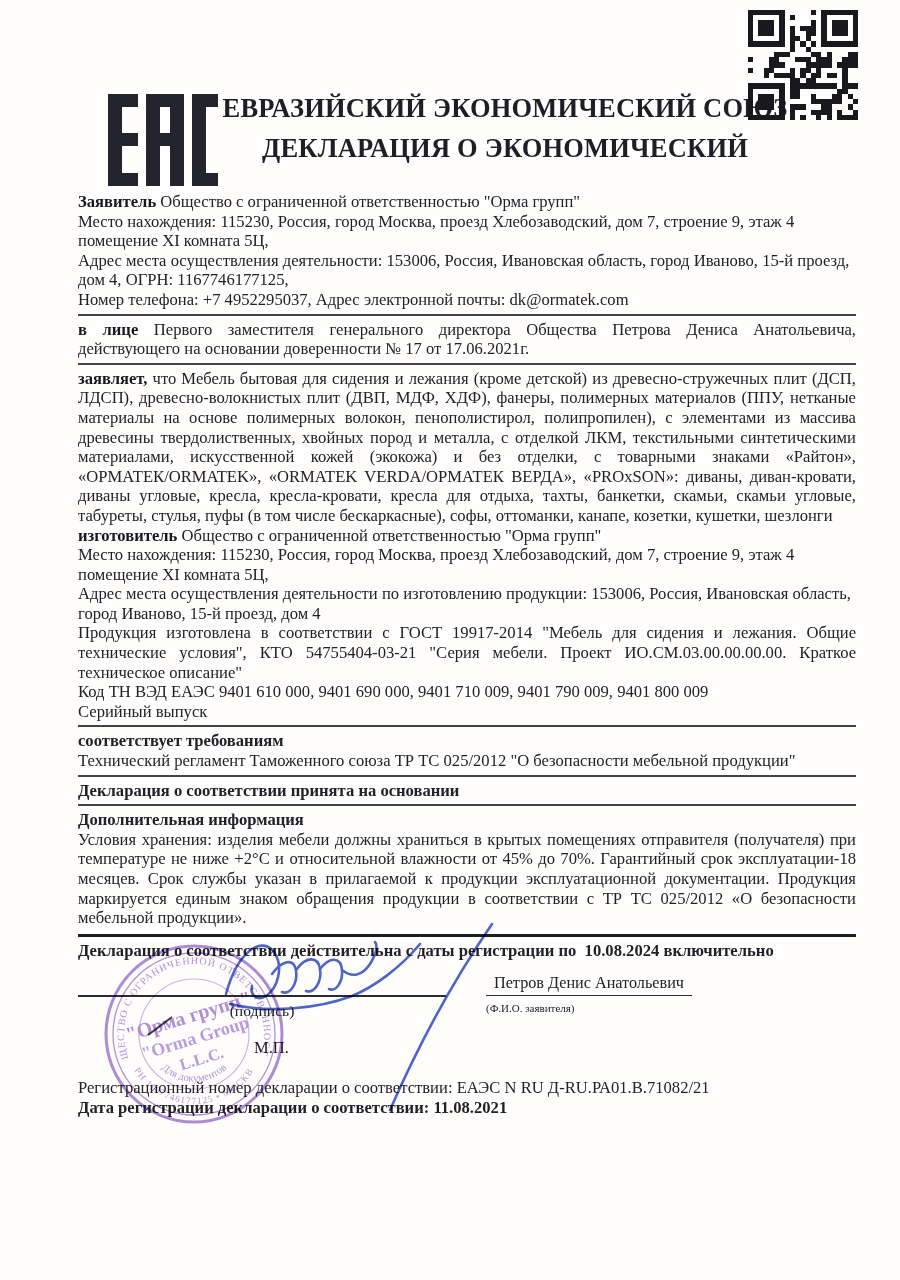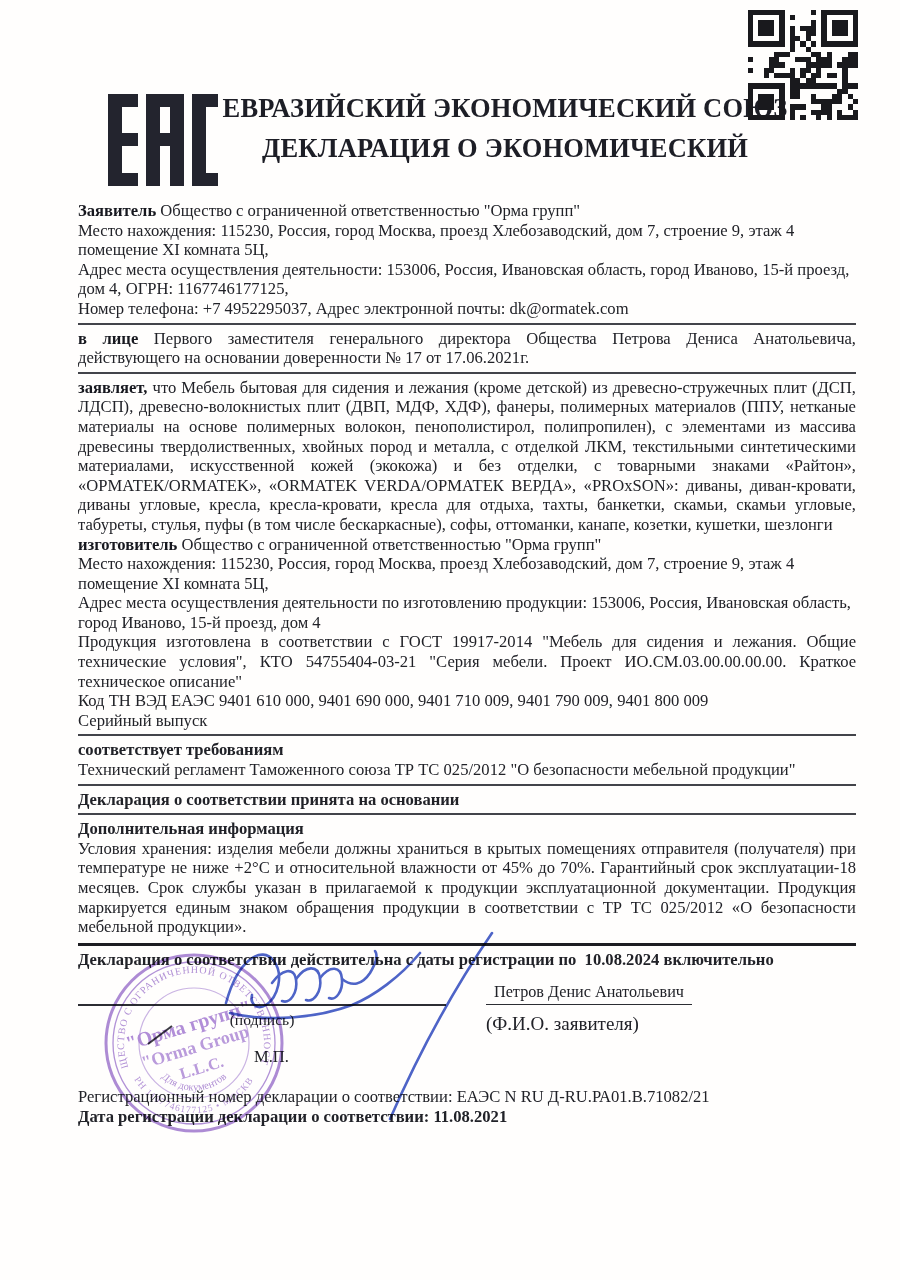--- a/index.html
+++ b/index.html
@@ -4,35 +4,35 @@
 <style>
   html,body{margin:0;padding:0;background:#e8e8e8;}
   .page{position:relative;width:900px;height:1280px;background:#fffefd;overflow:hidden;
         font-family:"Liberation Serif","DejaVu Serif",serif;color:#212228;}
   
   .eac-logo{position:absolute;left:108px;top:92px;width:110px;height:96px;}
   .titles{position:absolute;left:185px;top:88px;width:640px;text-align:center;
           font-weight:bold;font-size:26.5px;line-height:40px;color:#1d1e26;letter-spacing:.2px;}
   .qr{position:absolute;left:748px;top:10px;width:110px;height:110px;}
   
-  .content{position:absolute;left:78px;top:201px;width:778px;font-size:16.6px;line-height:19.6px;}
+  .content{position:absolute;left:78px;top:192px;width:778px;font-size:16.6px;line-height:19.6px;}
   .content p{margin:0;}
   p.just{text-align:justify;}
   b{color:#17181f;}
   .rule{height:2px;background:#43444a;margin:4px 0;}
   .rule.thick{height:3px;background:#1d1d22;margin:6px 0 4px;}
   .heading{font-weight:bold;}
   
   .validity{font-weight:bold;margin-top:2px;}
   .sig-area{position:relative;height:114px;margin-top:4px;}
   .sig-line{position:absolute;left:0;top:31px;width:368px;border-top:2px solid #2c2d33;}
   .sig-caption{position:absolute;left:0;top:37px;width:368px;text-align:center;font-size:15.6px;}
   .fio-block{position:absolute;left:408px;top:10px;width:340px;text-align:left;font-size:16.2px;}
   .fio-name{display:inline-block;border-bottom:1.6px solid #2c2d33;padding:0 8px 1px;}
-  .fio-caption{margin-top:9px;font-size:19px;}
+  .fio-caption{margin-top:3px;font-size:11px;}
   .seal-mark{position:absolute;left:176px;top:74px;font-size:16.5px;}
   .stamp{position:absolute;left:20px;top:-26px;width:192px;height:192px;mix-blend-mode:multiply;opacity:.88;}
   .ink{position:absolute;left:22px;top:-51px;width:420px;height:210px;mix-blend-mode:multiply;pointer-events:none;}
   
   .reg-number{margin-top:12px;font-weight:normal;}
   .reg-date{margin-top:26px;font-weight:bold;}
   .stamp text{font-family:"Liberation Serif","DejaVu Serif",serif;}
 </style>
 </head>
 <body>

